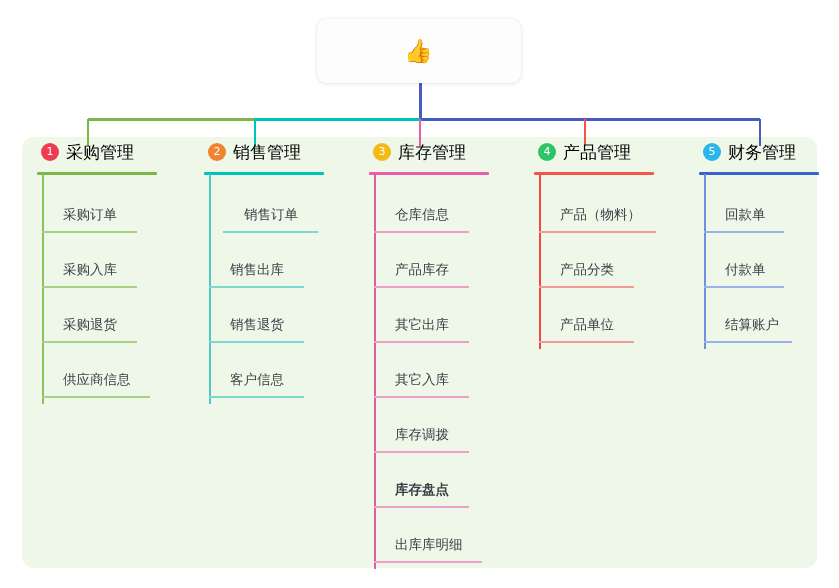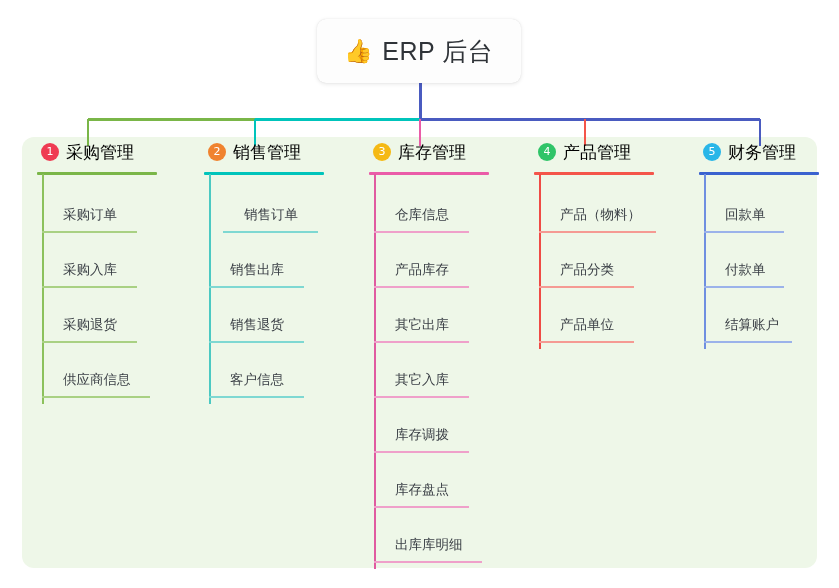--- a/index.html
+++ b/index.html
@@ -148,21 +148,20 @@
       <line x1="420" y1="119" x2="760" y2="119" stroke="#4a5bc0" stroke-width="3" shape-rendering="crispEdges"></line>
       <line x1="88" y1="119" x2="88" y2="146" stroke="#7ab648" stroke-width="2" shape-rendering="crispEdges"></line>
       <line x1="255" y1="119" x2="255" y2="146" stroke="#00c4bb" stroke-width="2" shape-rendering="crispEdges"></line>
       <line x1="420" y1="119" x2="420" y2="146" stroke="#ea5ca8" stroke-width="2" shape-rendering="crispEdges"></line>
       <line x1="585" y1="119" x2="585" y2="146" stroke="#f4554a" stroke-width="2" shape-rendering="crispEdges"></line>
       <line x1="760" y1="119" x2="760" y2="146" stroke="#4a5bc0" stroke-width="2" shape-rendering="crispEdges"></line>
     </svg>
 
   <div id="root-card">
     <span class="thumb">👍</span>
-    <span class="root-text">ERP 后台</span>
   </div>
 
   <div id="columns">
       <div class="column" style="left: 25px;">
         <div class="col-header">
           <span class="badge" style="background: rgb(239, 59, 82);">1</span>
           <span class="col-title">采购管理</span>
         </div>
         <div class="header-rule" style="width: 120px; background: rgb(122, 182, 72);"></div>
         <div class="spine" style="background: rgb(140, 193, 92); height: 230px;"></div>
@@ -227,21 +226,21 @@
           <div class="leaf-rule" style="width: 95px; background: rgb(239, 160, 202);"></div>
         </div>
         <div class="leaf" style="top: 212px; width: 105px;">
           <span class="leaf-label">其它入库</span>
           <div class="leaf-rule" style="width: 95px; background: rgb(239, 160, 202);"></div>
         </div>
         <div class="leaf" style="top: 267px; width: 105px; padding-left: 8px;">
           <span class="leaf-label">库存调拨</span>
           <div class="leaf-rule" style="width: 95px; background: rgb(239, 160, 202);"></div>
         </div>
-        <div class="leaf" style="top: 322px; width: 105px;">
+        <div class="leaf" style="top: 322px; width: 105px; font-weight: bold;">
           <span class="leaf-label">库存盘点</span>
           <div class="leaf-rule" style="width: 95px; background: rgb(239, 160, 202);"></div>
         </div>
         <div class="leaf" style="top: 377px; width: 118px;">
           <span class="leaf-label">出库库明细</span>
           <div class="leaf-rule" style="width: 108px; background: rgb(239, 160, 202);"></div>
         </div>
       </div>
       <div class="column" style="left: 522px;">
         <div class="col-header">

